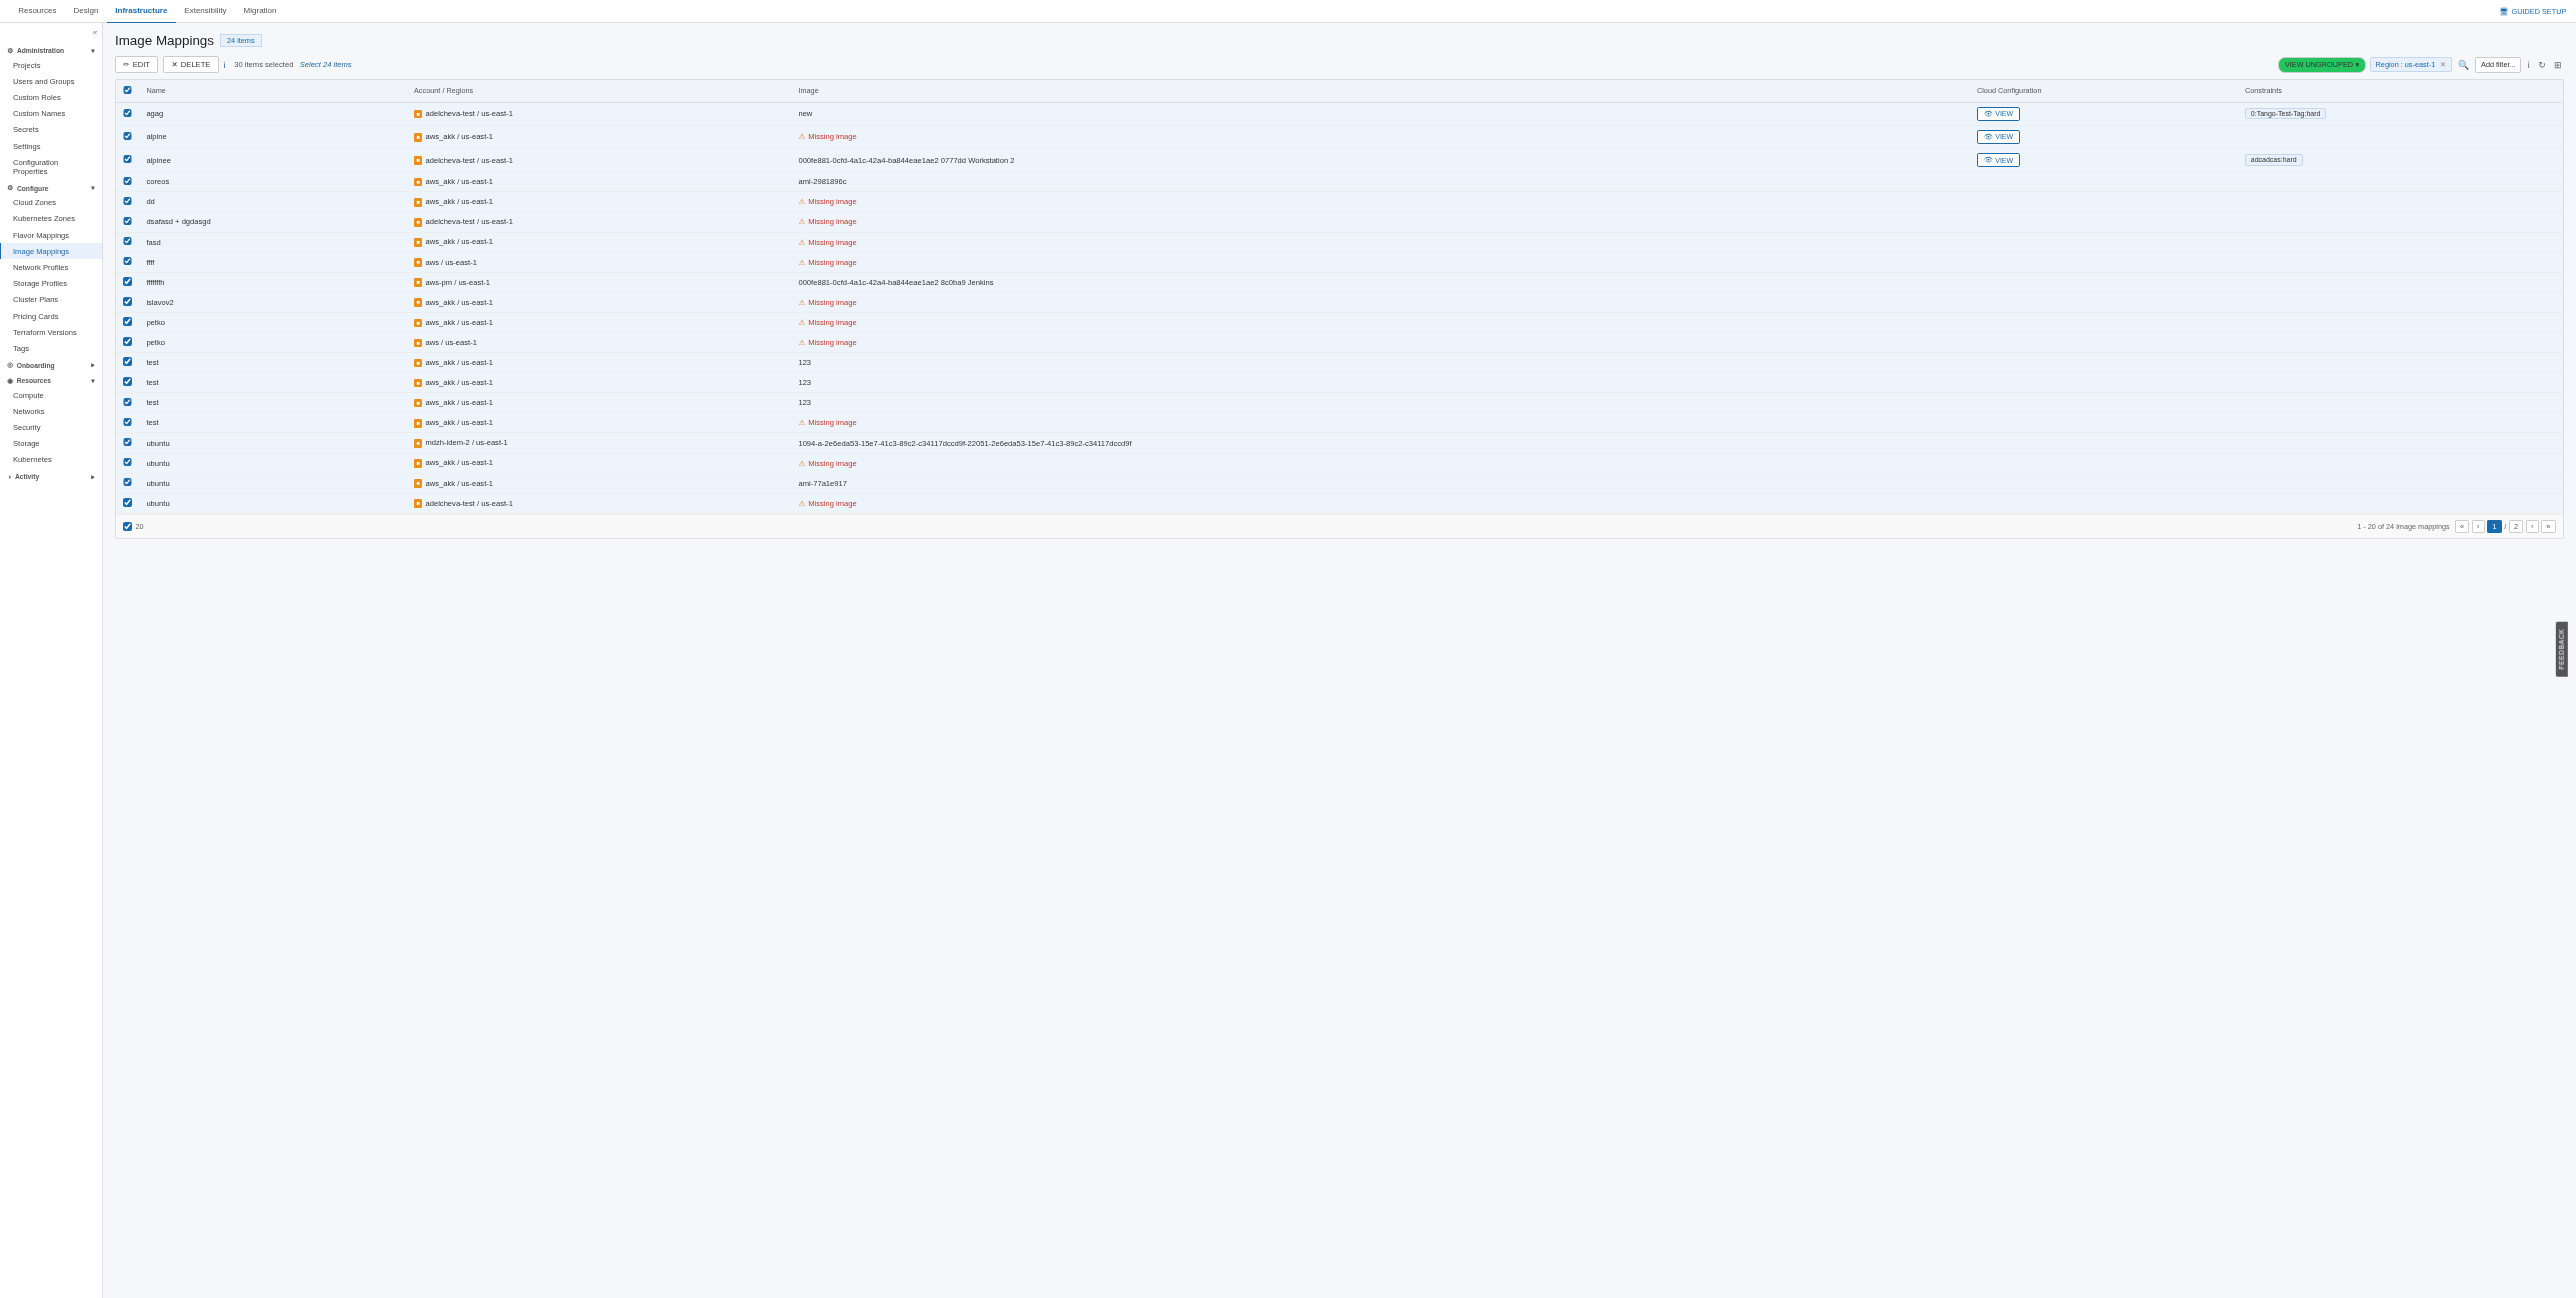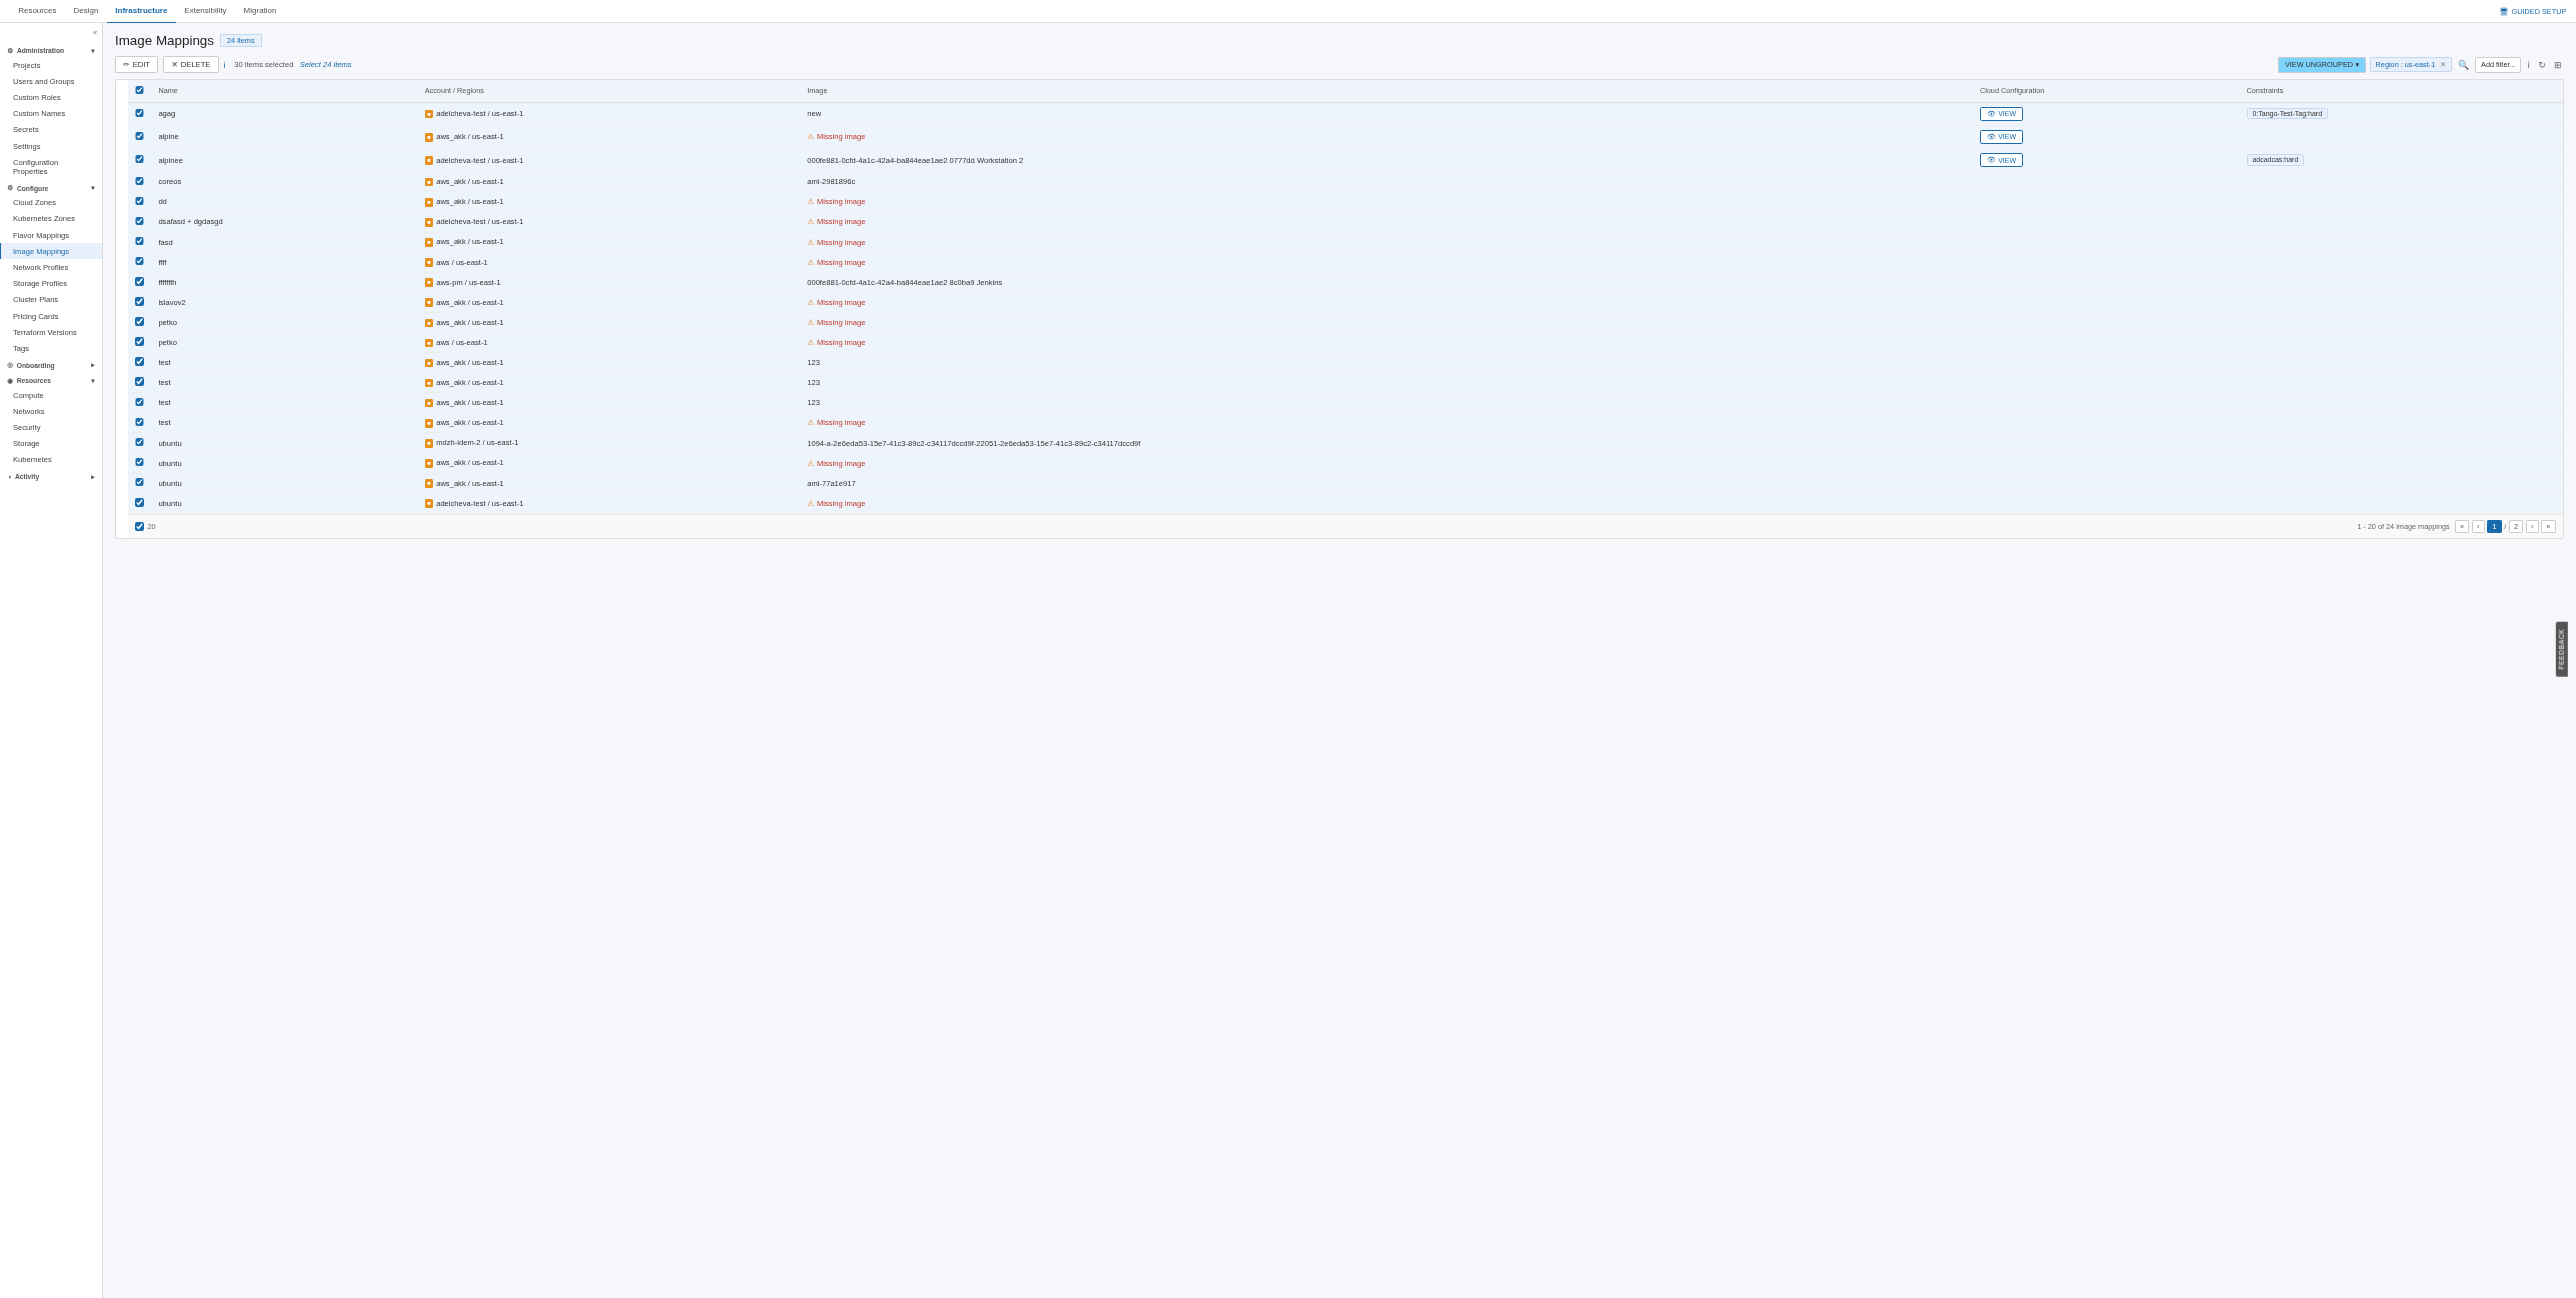--- a/index.html
+++ b/index.html
@@ -29,25 +29,25 @@
     .badge { background: #e8f0fb; color: #1a6bab; border: 0.6px solid #c5d8f0; border-radius: 0; padding: 1.2px 6px; font-size: 7.3px; }
 
     
     .toolbar { display: flex; align-items: center; gap: 4.9px; margin-bottom: 6px; }
     .btn { display: flex; align-items: center; gap: 3px; padding: 3px 7.3px; border-radius: 1.8px; font-size: 7.6px; cursor: pointer; border: 0.6px solid #ccc; background: #fff; color: #333; }
     .selection-info { font-size: 7.6px; color: #555; margin-left: 3.6px; }
     .selection-info a { color: #1a6bab; text-decoration: none; cursor: pointer; font-style: italic; }
     .toolbar-right { margin-left: auto; display: flex; align-items: center; gap: 3.6px; }
     .filter-tag { display: flex; align-items: center; gap: 3px; background: #e8f0fb; border: 0.6px solid #c5d8f0; border-radius: 1.8px; padding: 1.8px 4.9px; font-size: 7.3px; color: #1a6bab; }
     .filter-tag .close { cursor: pointer; color: #888; margin-left: 1.8px; }
-    .view-ungrouped { display: flex; align-items: flex-start; gap: 2.4px; border: 0.6px solid #ccc; border-radius: 1px; padding: 2.4px 6px; font-size: 7.3px; color: #333; cursor: pointer; background: #7dd3fc; }
+    .view-ungrouped { display: flex; align-items: flex-start; gap: 2.4px; border: 0.6px solid #ccc; border-radius: 7px; padding: 2.4px 6px; font-size: 7.3px; color: #333; cursor: pointer; background: #22c55e; }
     .icon-btn { background: none; border: none; cursor: pointer; color: #666; font-size: 9px; padding: 1.2px 2.4px; }
 
     
-    .table-container { background: #fff; border: 0.6px solid #ddd; border-radius: 1.8px; padding-left: 12px; }
+    .table-container { background: #fff; border: 0.6px solid #ddd; border-radius: 1.8px; }
     table { width: 100%; border-collapse: collapse; font-size: 7.6px; }
     thead tr { background: #f0f4fa; border-bottom: 0.6px solid #ddd; }
     th { padding: 5.5px 7.3px; text-align: left; font-weight: 500; color: #555; font-size: 7.3px; }
     td { padding: 4.3px 7.3px; border-bottom: 0.6px solid #eee; vertical-align: middle; }
     tr.selected td { background: #eef4fb; }
     .cb { width: 17px; }
     input[type=checkbox] { width: 8.5px; height: 8.5px; cursor: pointer; accent-color: #1a6bab; }
 
     
     .view-btn { display: flex; align-items: center; gap: 2.4px; border: 0.6px solid #1a6bab; color: #1a6bab; padding: 1.8px 6px; border-radius: 1.8px; font-size: 7px; cursor: pointer; background: #fff; }

